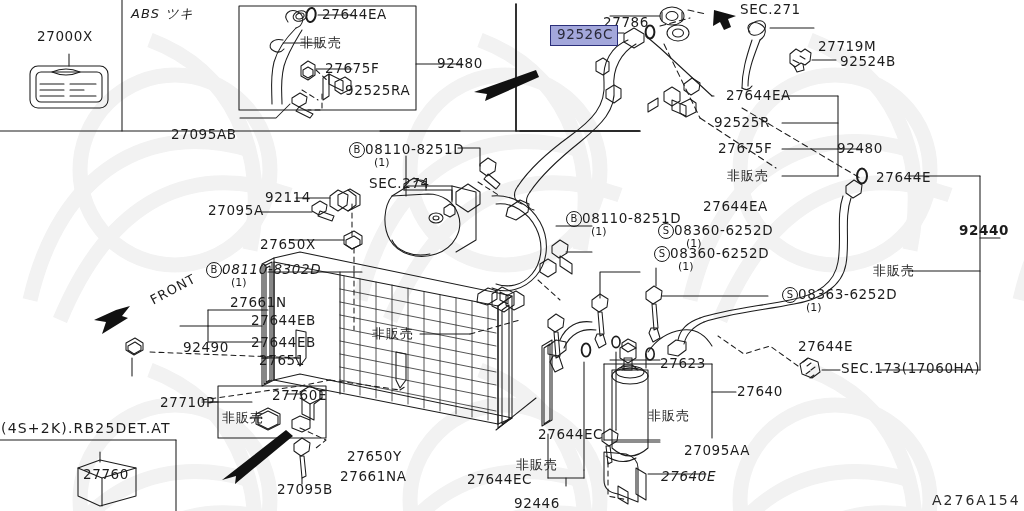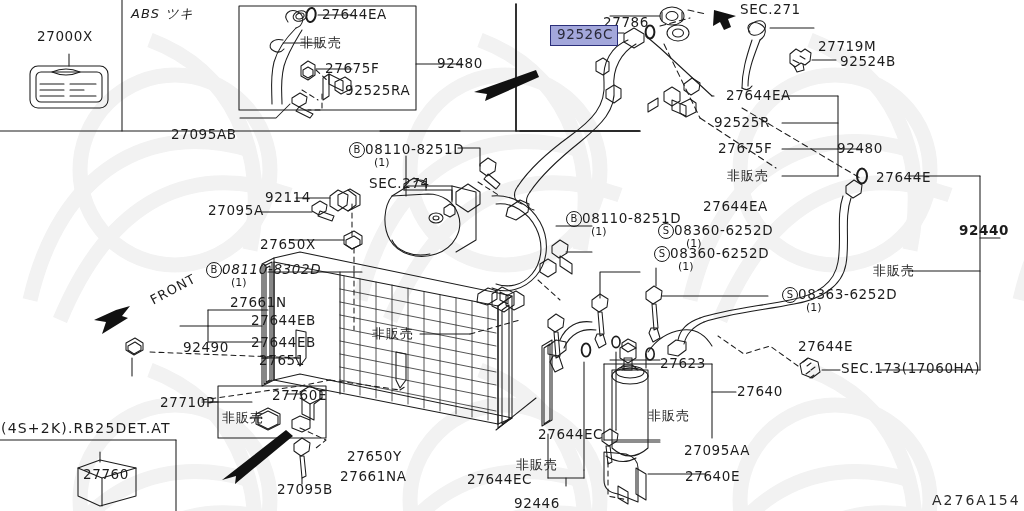--- a/index.html
+++ b/index.html
@@ -540,21 +540,21 @@
   <div class="lbl" style="left:798px;top:288px;">08363-6252D</div>
   <div class="lbl qty" style="left:806px;top:302px;">(1)</div>
 
   <div class="lbl" style="left:798px;top:340px;">27644E</div>
   <div class="lbl" style="left:841px;top:362px;">SEC.173(17060HA)</div>
 
   <div class="lbl" style="left:660px;top:357px;">27623</div>
   <div class="lbl" style="left:737px;top:385px;">27640</div>
   <div class="lbl jp" style="left:648px;top:409px;">非販売</div>
   <div class="lbl" style="left:684px;top:444px;">27095AA</div>
-  <div class="lbl" style="left:685px;top:470px;">27640E</div>
+  <div class="lbl" style="left:661px;top:470px;font-style:italic;">27640E</div>
 
   <div class="lbl" style="left:538px;top:428px;">27644EC</div>
   <div class="lbl" style="left:467px;top:473px;">27644EC</div>
   <div class="lbl jp" style="left:516px;top:458px;">非販売</div>
   <div class="lbl" style="left:514px;top:497px;">92446</div>
 
   <div class="lbl" style="left:347px;top:450px;">27650Y</div>
   <div class="lbl" style="left:340px;top:470px;">27661NA</div>
 
   <div class="lbl" style="left:160px;top:396px;">27710P</div>

